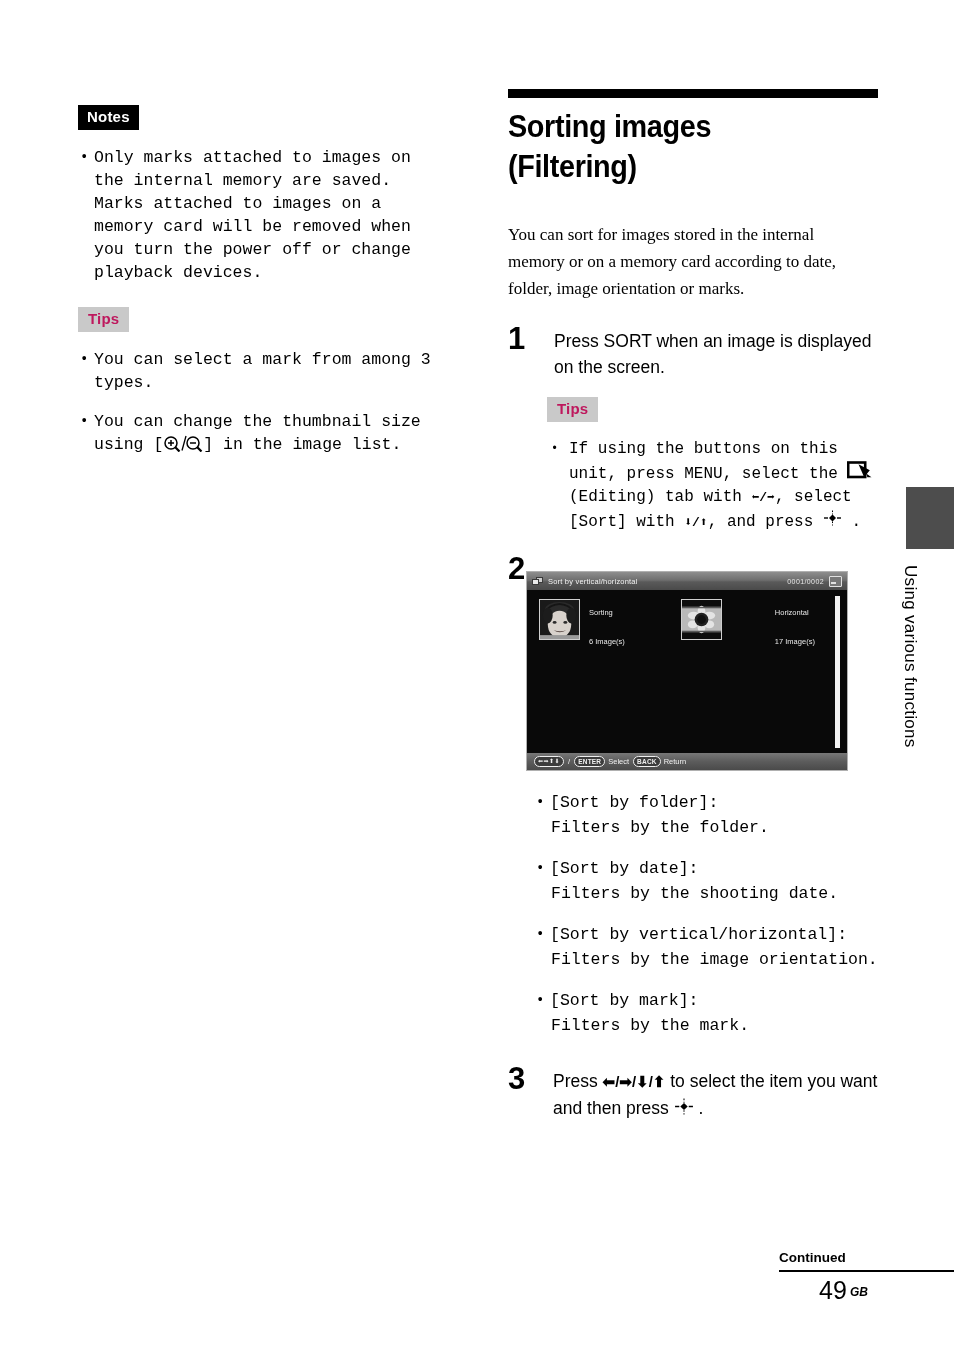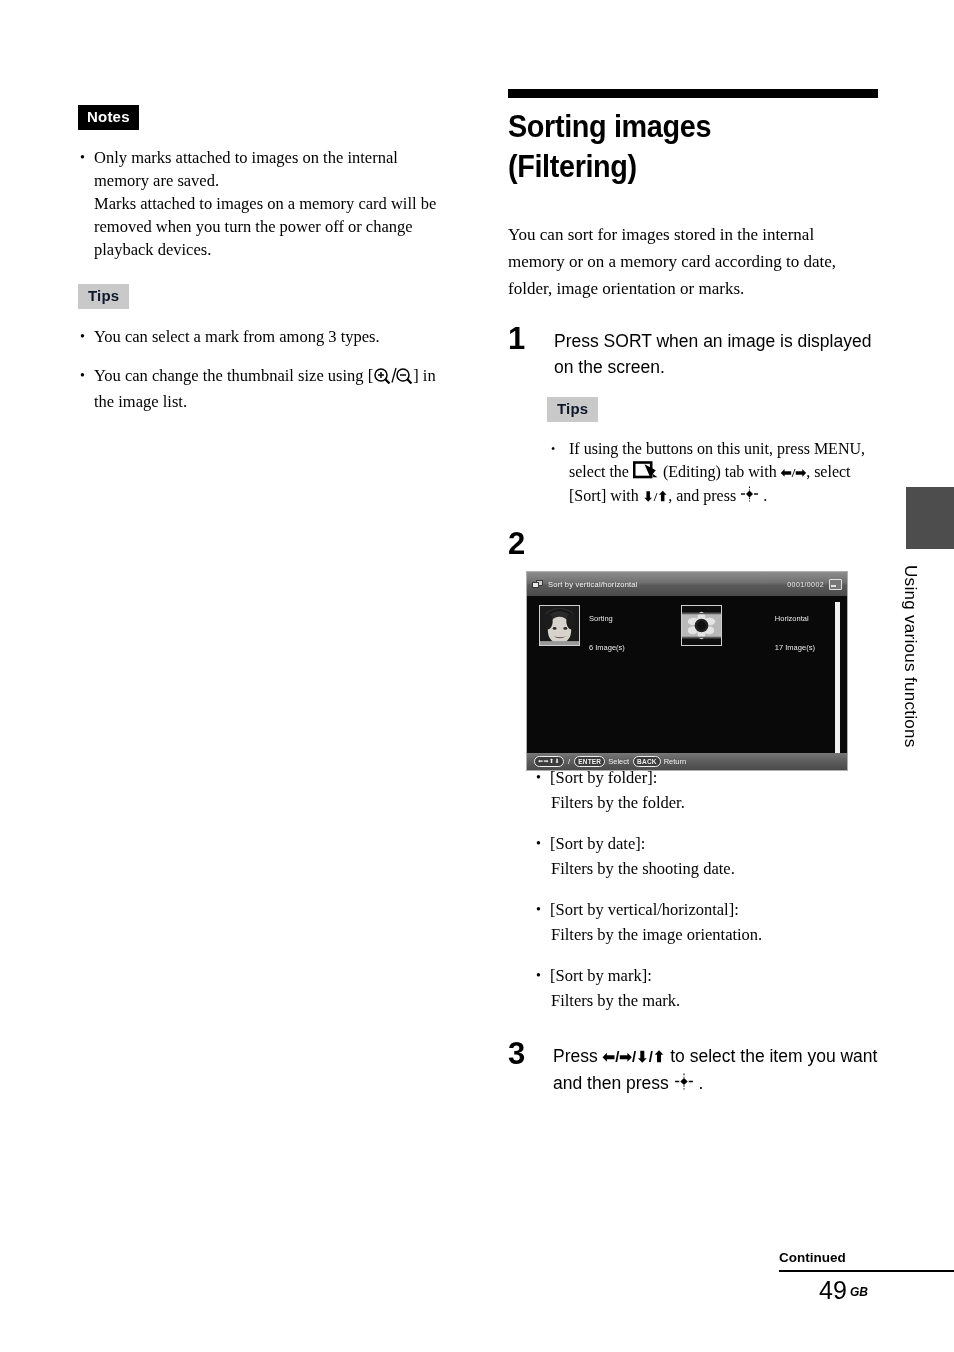--- a/index.html
+++ b/index.html
@@ -26,38 +26,38 @@
     font-family: "Liberation Sans", sans-serif;
     font-weight: 700;
     font-size: 15px;
     line-height: 18px;
     padding: 3px 9px 4px 9px;
     letter-spacing: 0.2px;
   }
   .badge-tips {
     display: inline-block;
     background: #c9c9c9;
-    color: #0f172a;
+    color: #be185d;
     font-family: "Liberation Sans", sans-serif;
     font-weight: 700;
     font-size: 15px;
     line-height: 18px;
     padding: 3px 10px 4px 10px;
     letter-spacing: 0.2px;
   }
 
   ul.bullets {
     list-style: none;
     margin: 8px 0 0 0;
     padding: 0;
   }
   ul.bullets > li {
     position: relative;
     padding-left: 16px;
-    font-family: Liberation Serif, serif;
+    font-family: Liberation Mono, monospace;
     font-size: 16.5px;
     line-height: 23px;
     margin-bottom: 1px;
     margin-top: 16px;
   }
   ul.bullets > li::before {
     content: "\2022";
     position: absolute;
     left: 2px;
     top: 0;
@@ -158,21 +158,21 @@
     left: 526px;
     top: 571px;
     width: 322px;
     height: 200px;
     background: #0a0a0a;
     border: 1px solid #b0b0b0;
     box-sizing: border-box;
     overflow: hidden;
   }
   .dev-titlebar {
-    height: 24px;
+    height: 18px;
     background: linear-gradient(to bottom, #8e8e8e 0%, #6f6f6f 45%, #5a5a5a 55%, #4a4a4a 100%);
     display: flex;
     align-items: center;
     padding: 0 5px;
     color: #f2f2f2;
     font-family: "Liberation Sans", sans-serif;
     font-size: 7.5px;
     letter-spacing: 0.2px;
   }
   .dev-title-icon {

